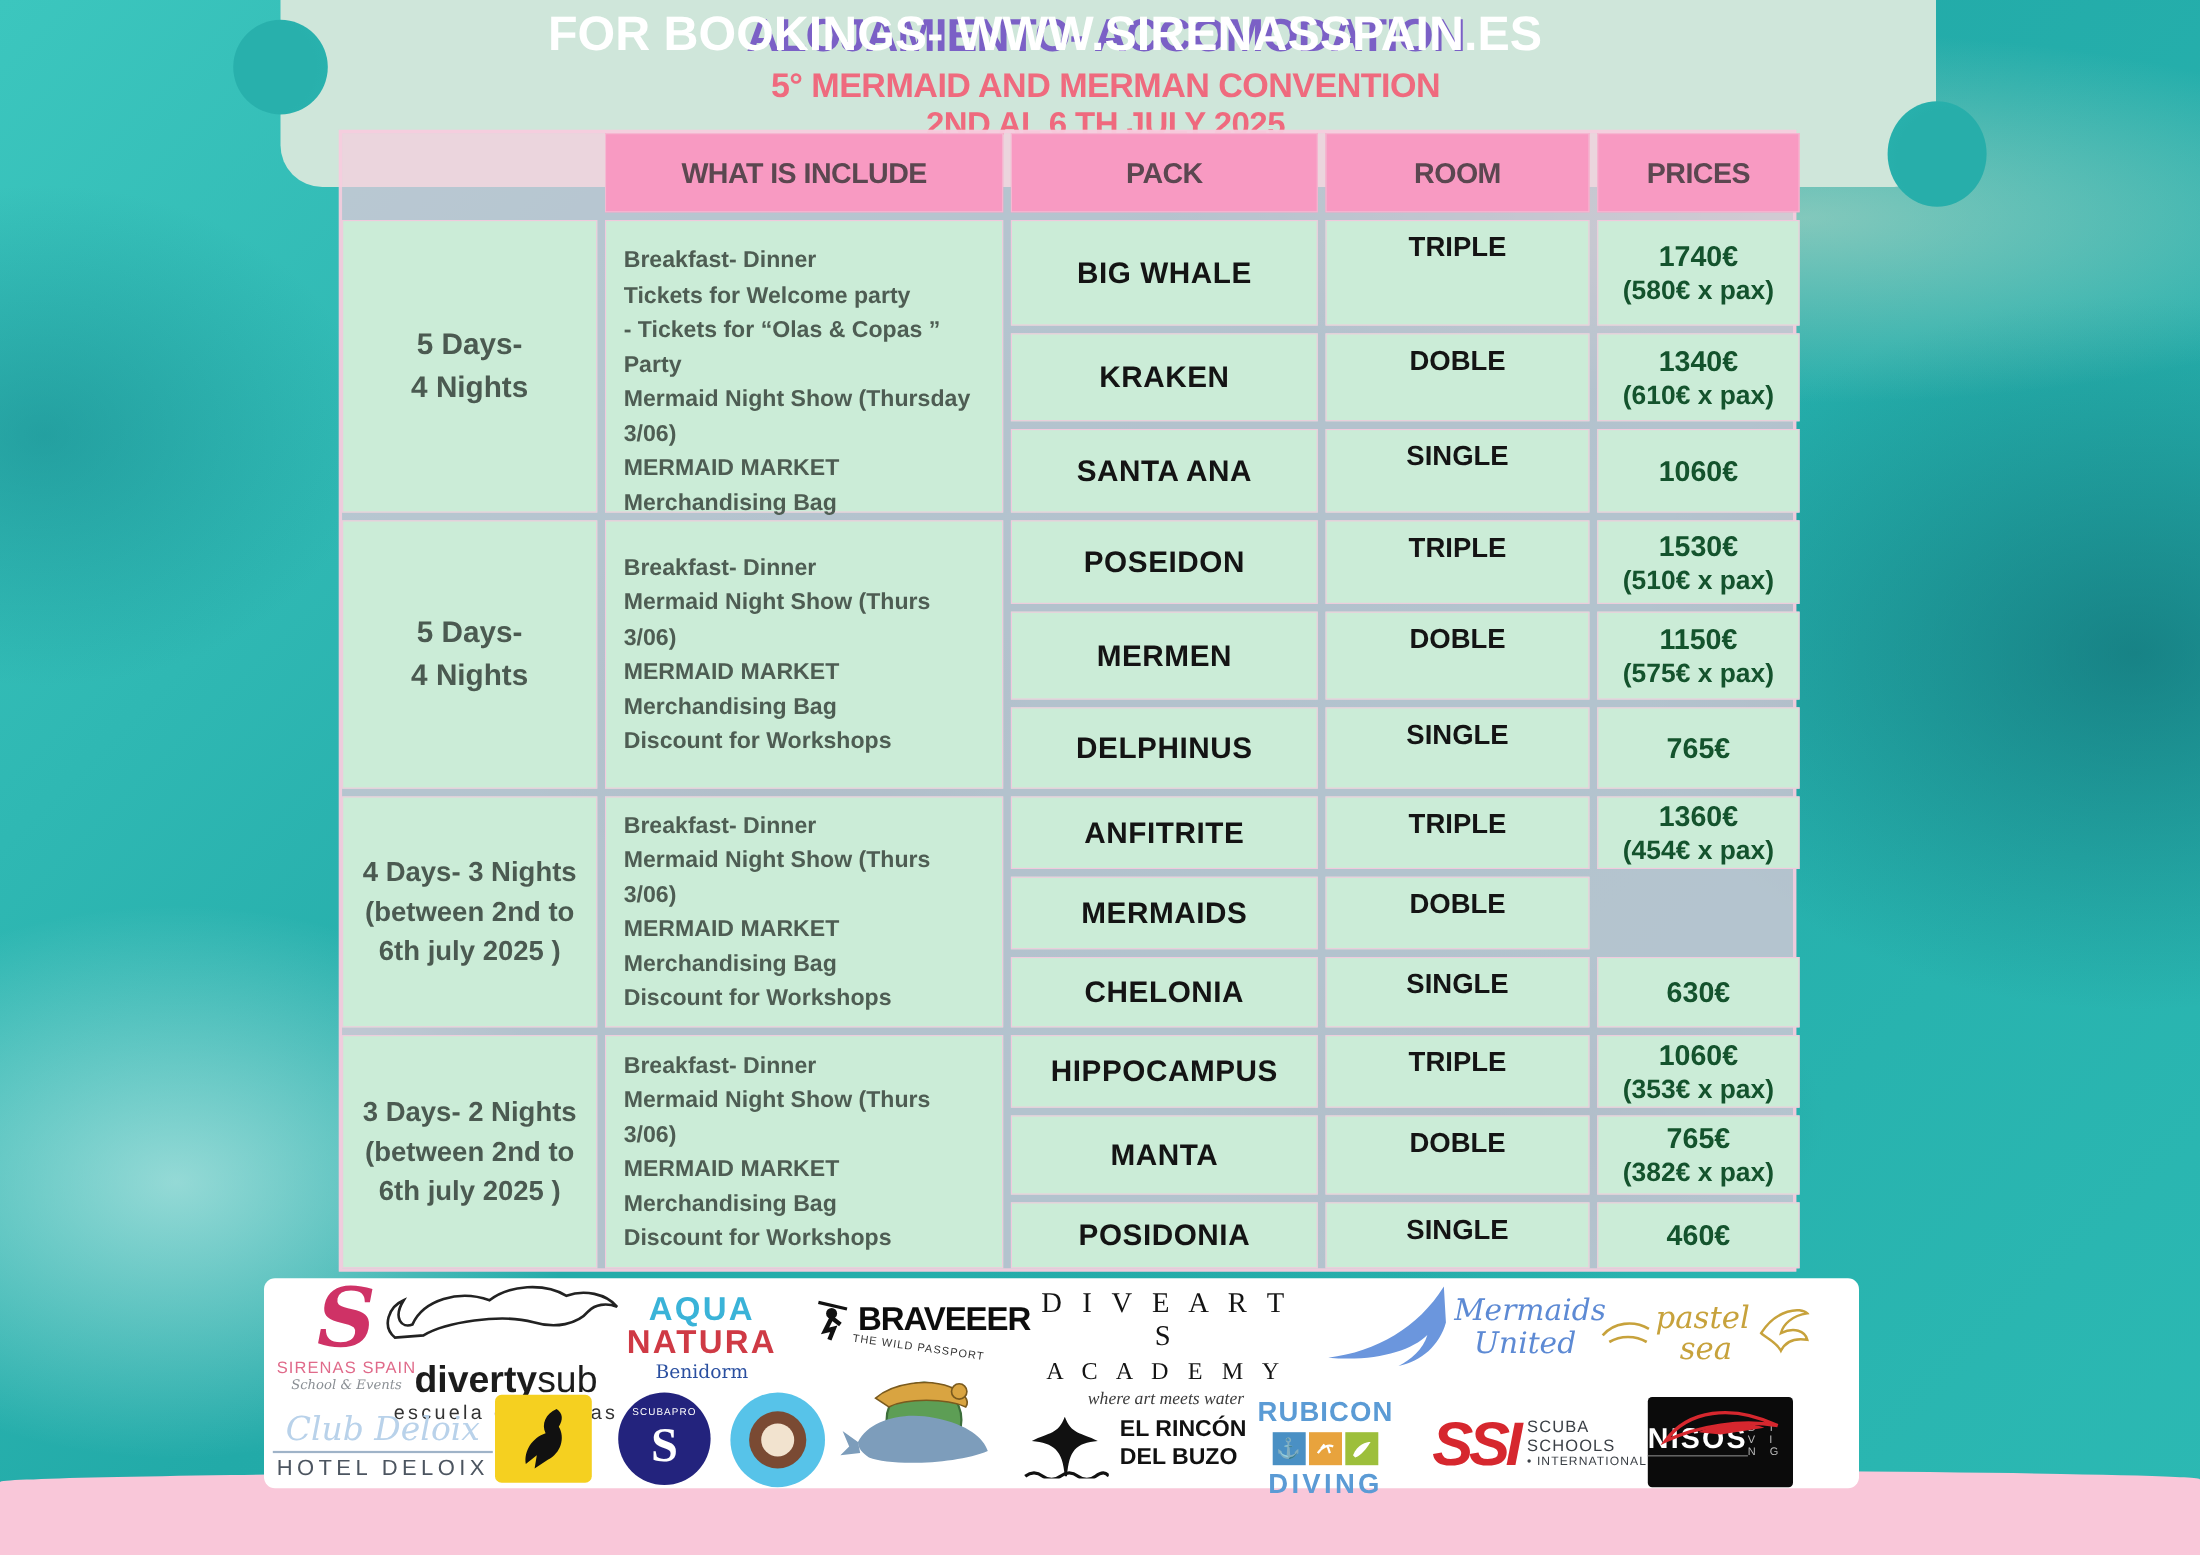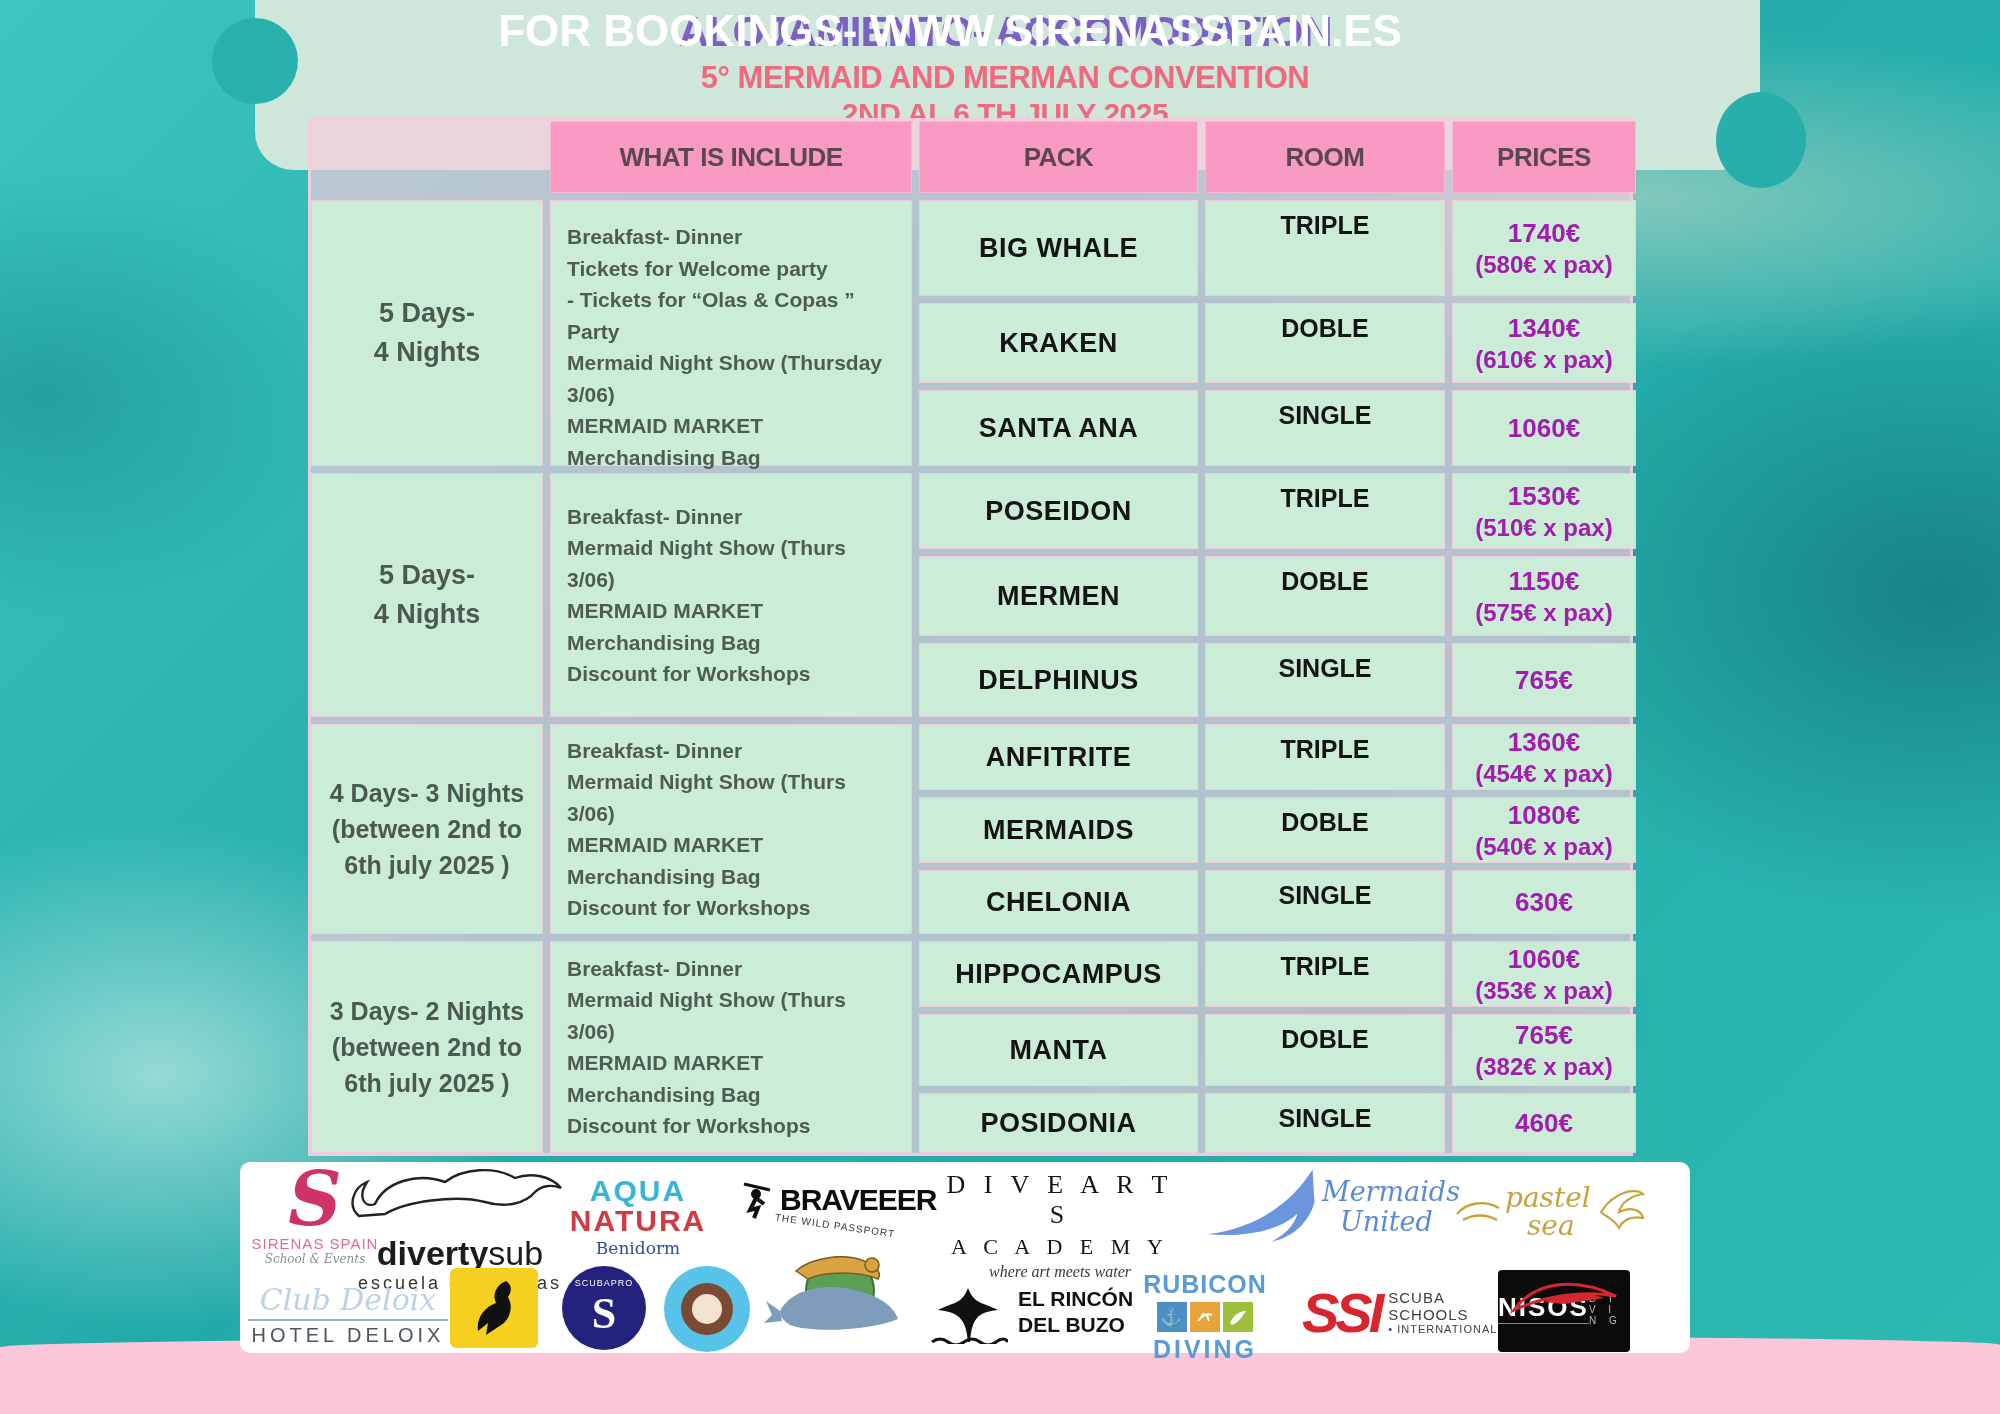--- a/index.html
+++ b/index.html
@@ -68,21 +68,21 @@
   }
   .cell.nights.smaller { font-size:25px; }
   .cell.includes {
     align-items:flex-start; justify-content:flex-start;
     padding:20px 16px; text-align:left;
     color:#4e5d53; font-size:21px; font-weight:600; line-height:1.5;
     white-space:pre-line;
   }
   .cell.pack { color:#141414; font-size:27px; font-weight:bold; letter-spacing:0.5px; }
   .cell.room { justify-content:flex-start; padding-top:10px; color:#141414; font-size:25px; font-weight:bold; }
-  .cell.price { justify-content:center; color:#a21caf; font-weight:600; }
+  .cell.price { justify-content:center; color:#14532d; font-weight:600; }
   .cell.price .amount { font-size:26px; }
   .cell.price .per    { font-size:24px; margin-top:2px; }
 
   
   .sponsor-strip {
     position:absolute; left:240px; top:1162px; width:1450px; height:191px;
     background:#ffffff; border-radius:10px; z-index:3;
   }
   .logo { position:absolute; }
   .c { text-align:center; }
@@ -238,24 +238,20 @@
 Merchandising Bag
 Discount for Workshops</div>
   <div class="cell pack" style="grid-column:3;grid-row:8">ANFITRITE</div>
   <div class="cell room" style="grid-column:4;grid-row:8">TRIPLE</div>
   <div class="cell price" style="grid-column:5;grid-row:8">
     <div class="amount">1360€</div>
     <div class="per">(454€ x pax)</div>
   </div>
   <div class="cell pack" style="grid-column:3;grid-row:9">MERMAIDS</div>
   <div class="cell room" style="grid-column:4;grid-row:9">DOBLE</div>
-  <div class="cell price" style="grid-column:5;grid-row:9">
-    <div class="amount">1080€</div>
-    <div class="per">(540€ x pax)</div>
-  </div>
   <div class="cell pack" style="grid-column:3;grid-row:10">CHELONIA</div>
   <div class="cell room" style="grid-column:4;grid-row:10">SINGLE</div>
   <div class="cell price" style="grid-column:5;grid-row:10">
     <div class="amount">630€</div>
   </div>
 
   <div class="cell nights smaller" style="grid-column:1;grid-row:11/span 3">3 Days- 2 Nights
 (between 2nd to
 6th july 2025 )</div>
   <div class="cell includes" style="grid-column:2;grid-row:11/span 3;justify-content:center">Breakfast- Dinner

